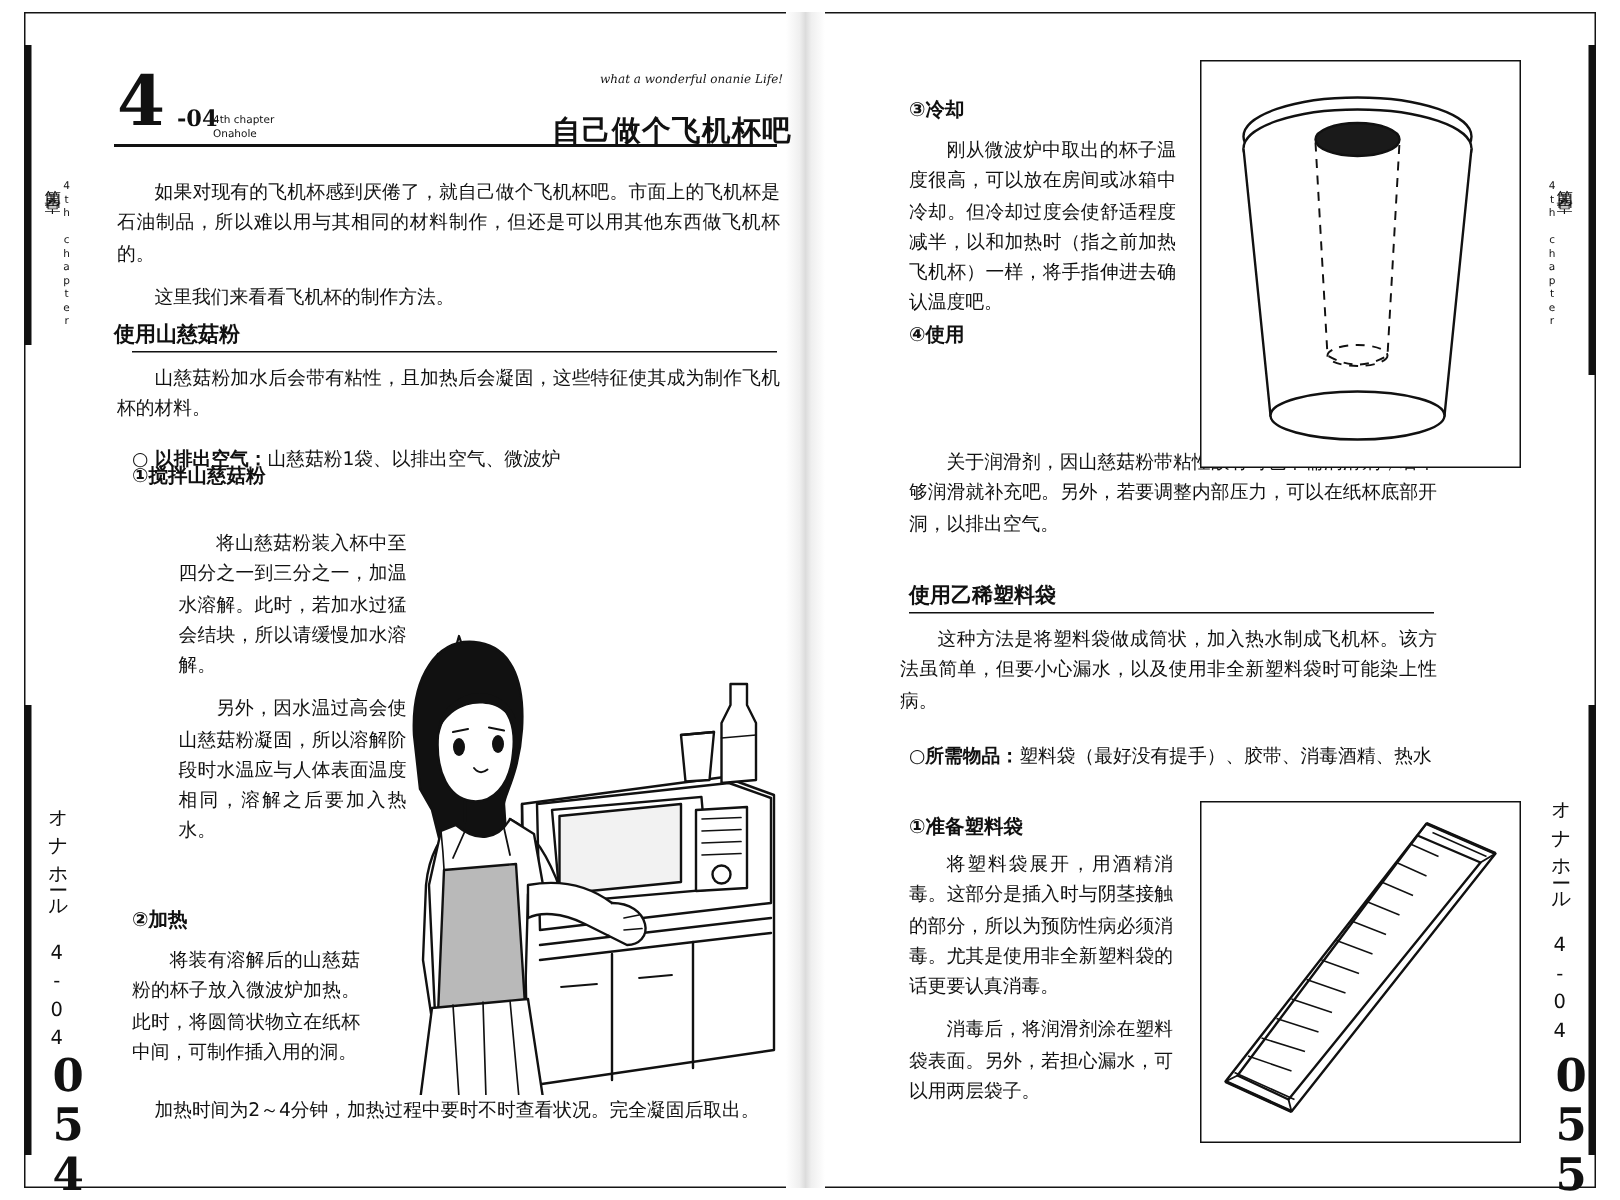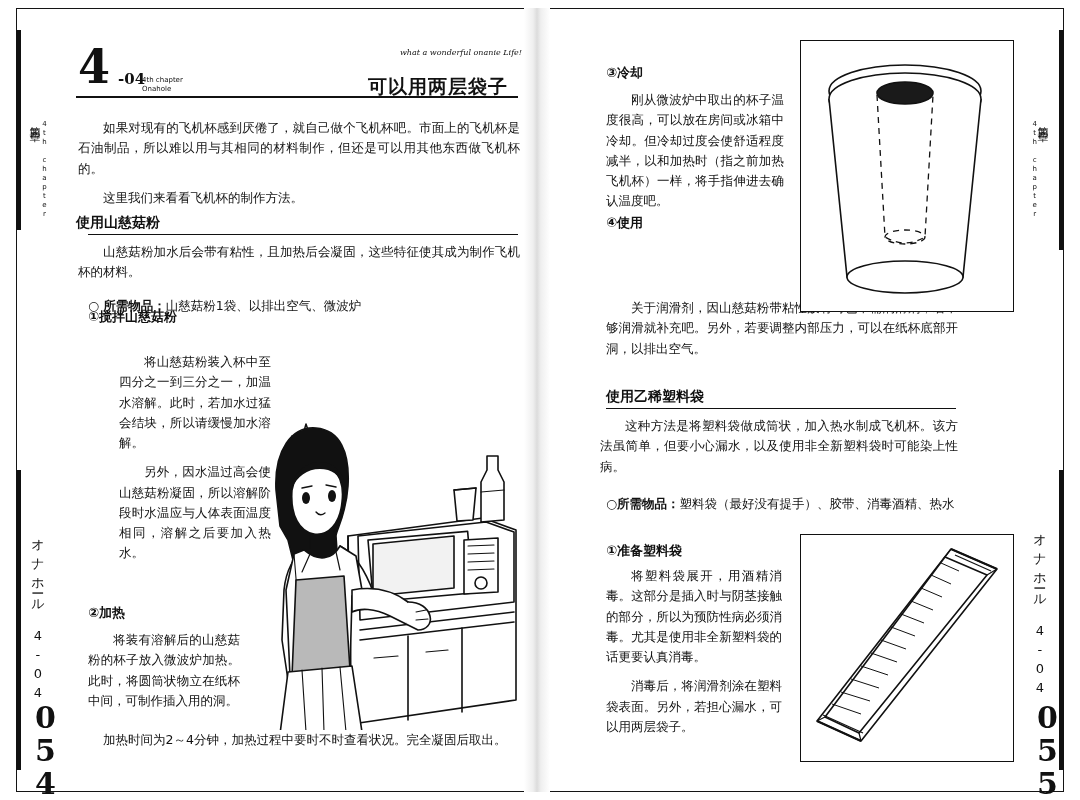--- a/index.html
+++ b/index.html
@@ -198,21 +198,21 @@
     <div class="edge-bar edge-right-bot"></div>
   </div>
 
   <div class="header-en">what a wonderful onanie Life!</div>
   <div class="chapter-num">4</div>
   <div class="chapter-num-sub">-04</div>
   <div class="chapter-caption">
     <div>4th chapter</div>
     <div>Onahole</div>
   </div>
-  <div class="page-title">可以用两层袋子</div>
+  <div class="page-title">自己做个飞机杯吧</div>
   <div class="rule-top"></div>
 
   <div class="vert vert-left-1">第四章</div>
   <div class="vert vert-left-2">
     <span>4th chapter</span>
   </div>
   <div class="vert vert-left-bottom">オナホール 4-04</div>
   <div class="folio folio-left">054</div>
 
   <div class="vert vert-right-1">第四章</div>
@@ -228,21 +228,21 @@
   </div>
 
   <div class="sec-head" style="left:76px; top:214px;">使用山慈菇粉</div>
   <div class="sec-rule" style="left:88px; top:234px; width:430px;"></div>
 
   <div class="col" style="left:78px; top:242px; width:442px;">
     <p>山慈菇粉加水后会带有粘性，且加热后会凝固，这些特征使其成为制作飞机杯的材料。</p>
   </div>
 
   <div class="bullet-line" style="left:88px; top:298px;">
-    <b>○ 所需物品：</b><span>山慈菇粉1袋、以排出空气、微波炉</span>
+    <b>○ 以排出空气：</b><span>山慈菇粉1袋、以排出空气、微波炉</span>
   </div>
 
   <div class="item-head" style="left:88px; top:308px;">①搅拌山慈菇粉</div>
 
   <div class="col" style="left:88px; top:352px; width:152px;margin-left:31px;">
     <p>将山慈菇粉装入杯中至四分之一到三分之一，加温水溶解。此时，若加水过猛会结块，所以请缓慢加水溶解。</p>
     <p>另外，因水温过高会使山慈菇粉凝固，所以溶解阶段时水温应与人体表面温度相同，溶解之后要加入热水。</p>
   </div>
 
   <div class="item-head" style="left:88px; top:604px;">②加热</div>

